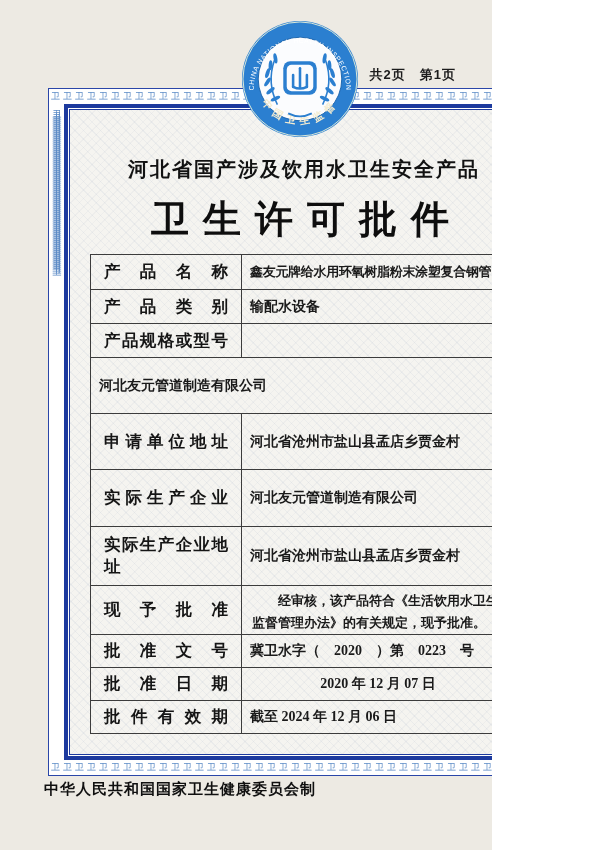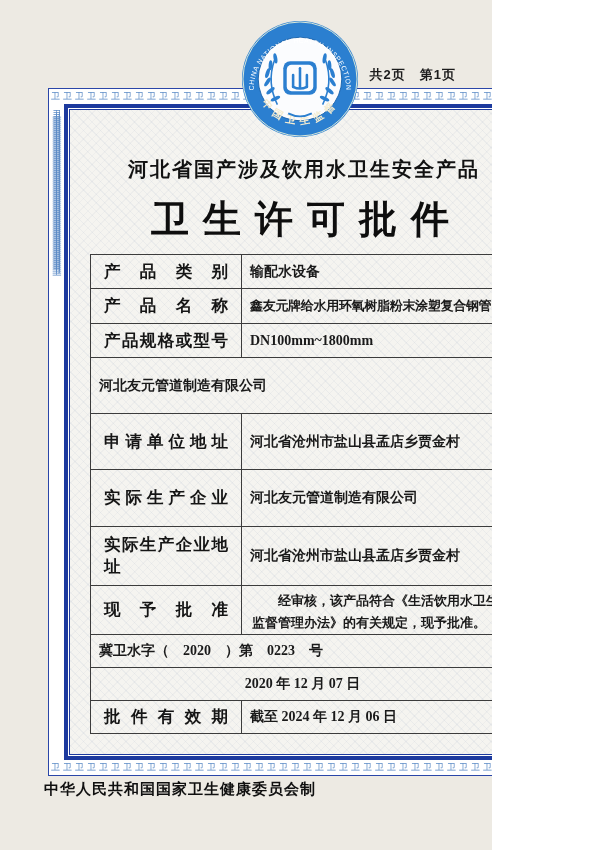--- a/index.html
+++ b/index.html
@@ -105,37 +105,36 @@
     <div class="glyph-band left">卫卫卫卫卫卫卫卫卫卫卫卫卫卫卫卫卫卫卫卫卫卫卫卫卫卫卫卫卫卫卫卫卫卫卫卫卫卫卫卫卫卫卫卫卫卫卫卫卫卫卫卫卫卫卫卫卫卫卫卫卫卫卫卫卫卫卫卫卫卫卫卫卫卫卫卫卫卫卫卫</div>
     <div class="glyph-band right">卫卫卫卫卫卫卫卫卫卫卫卫卫卫卫卫卫卫卫卫卫卫卫卫卫卫卫卫卫卫卫卫卫卫卫卫卫卫卫卫卫卫卫卫卫卫卫卫卫卫卫卫卫卫卫卫卫卫卫卫卫卫卫卫卫卫卫卫卫卫卫卫卫卫卫卫卫卫卫卫</div>
 
     <div class="thick-border">
       <div class="thin-border">
 
         <div class="title1">河北省国产涉及饮用水卫生安全产品</div>
         <div class="title2">卫生许可批件</div>
 
         <div class="cert-table">
+          <div class="row" style="height:35px">
+            <div class="cell-label">
+                <span>产品名称</span>
+              </div>
+            <div class="cell-value small">鑫友元牌给水用环氧树脂粉末涂塑复合钢管</div>
+          </div>
           <div class="row" style="height:34px">
             <div class="cell-label">
                 <span>产品类别</span>
               </div>
             <div class="cell-value">输配水设备</div>
           </div>
-          <div class="row" style="height:35px">
-            <div class="cell-label">
-                <span>产品名称</span>
-              </div>
-            <div class="cell-value small">鑫友元牌给水用环氧树脂粉末涂塑复合钢管</div>
-          </div>
           <div class="row" style="height:34px">
             <div class="cell-label">
                 <span>产品规格或型号</span>
               </div>
-            <div class="cell-value">DN100mm~1800mm</div>
           </div>
           <div class="row" style="height:56px">
             <div class="cell-value">河北友元管道制造有限公司</div>
           </div>
           <div class="row" style="height:56px">
             <div class="cell-label">
                 <span>申请单位地址</span>
               </div>
             <div class="cell-value">河北省沧州市盐山县孟店乡贾金村</div>
           </div>
@@ -151,23 +150,29 @@
               </div>
             <div class="cell-value">河北省沧州市盐山县孟店乡贾金村</div>
           </div>
           <div class="row" style="height:49px">
             <div class="cell-label">
                 <span>现予批准</span>
               </div>
             <div class="cell-value para">经审核，该产品符合《生活饮用水卫生监督管理办法》的有关规定，现予批准。</div>
           </div>
           <div class="row" style="height:33px">
+            <div class="cell-label">
+                <span>批准文号</span>
+              </div>
             <div class="cell-value">冀卫水字（　2020　）第　0223　号</div>
           </div>
           <div class="row" style="height:33px">
+            <div class="cell-label">
+                <span>批准日期</span>
+              </div>
             <div class="cell-value center">2020 年 12 月 07 日</div>
           </div>
           <div class="row" style="height:32px">
             <div class="cell-label">
                 <span>批件有效期</span>
               </div>
             <div class="cell-value">截至 2024 年 12 月 06 日</div>
           </div>
         </div>
 

